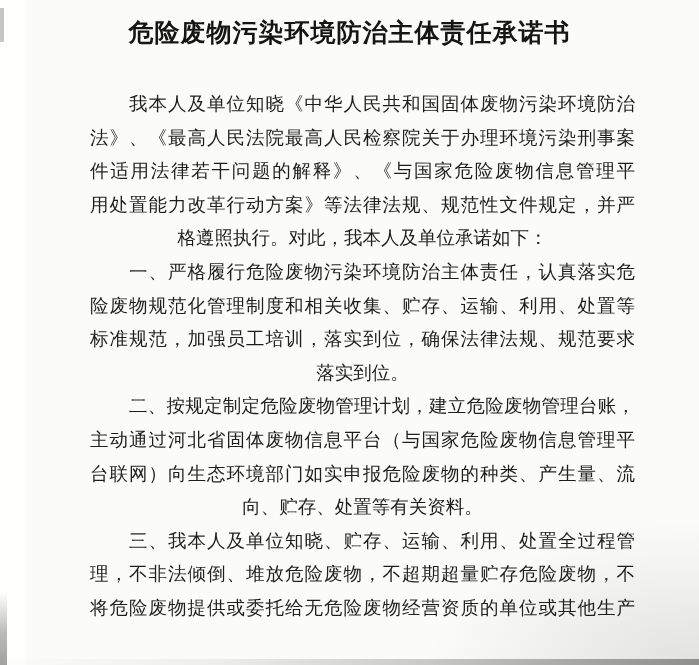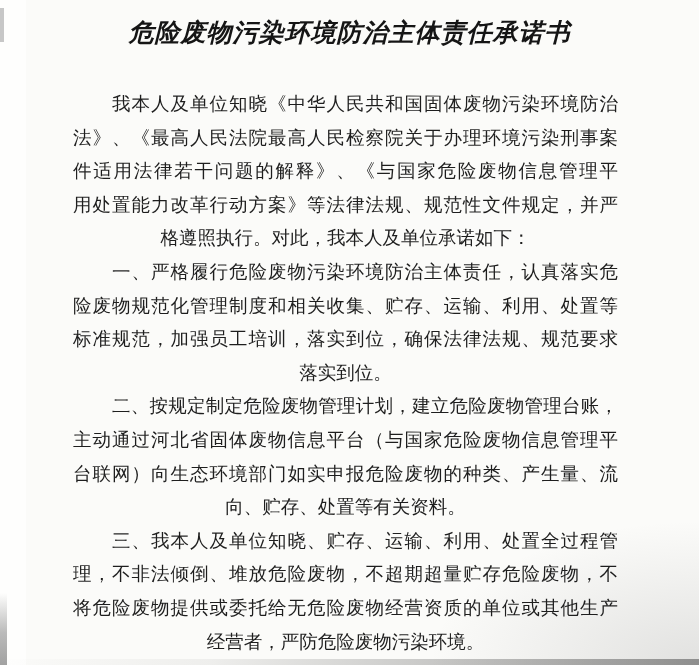--- a/index.html
+++ b/index.html
@@ -31,24 +31,23 @@
     position:absolute;left:0;bottom:0;width:100%;height:6px;
     background:linear-gradient(90deg,rgba(70,70,70,0) 0%,rgba(70,70,70,0.07) 30%,rgba(70,70,70,0.35) 72%,rgba(60,60,60,0.5) 100%);
   }
   .doc-title{
     position:absolute;top:15px;left:0;width:100%;
     text-align:center;
     font-size:25px;line-height:36px;
     font-weight:bold;
     letter-spacing:1px;
     color:#151515;
-    font-style:italic;
   }
   .doc-body{
-    position:absolute;left:73px;top:88px;width:545px;
+    position:absolute;left:90px;top:88px;width:545px;
     font-size:18.5px;
     color:#1e1e1e;
   }
   .line{
     height:33.6px;
     line-height:33.6px;
     text-align:center;
   }
   .line.justify{
     text-align:justify;
@@ -88,16 +87,15 @@
       <div>
         <div class="line justify indent">二、按规定制定危险废物管理计划，建立危险废物管理台账，</div>
         <div class="line justify">主动通过河北省固体废物信息平台（与国家危险废物信息管理平</div>
         <div class="line justify">台联网）向生态环境部门如实申报危险废物的种类、产生量、流</div>
         <div class="line">向、贮存、处置等有关资料。</div>
       </div>
       <div>
         <div class="line justify indent">三、我本人及单位知晓、贮存、运输、利用、处置全过程管</div>
         <div class="line justify">理，不非法倾倒、堆放危险废物，不超期超量贮存危险废物，不</div>
         <div class="line justify">将危险废物提供或委托给无危险废物经营资质的单位或其他生产</div>
-        <div class="line">经营者，严防危险废物污染环境。</div>
       </div>
     </div>
 </div>
 
 </body></html>

